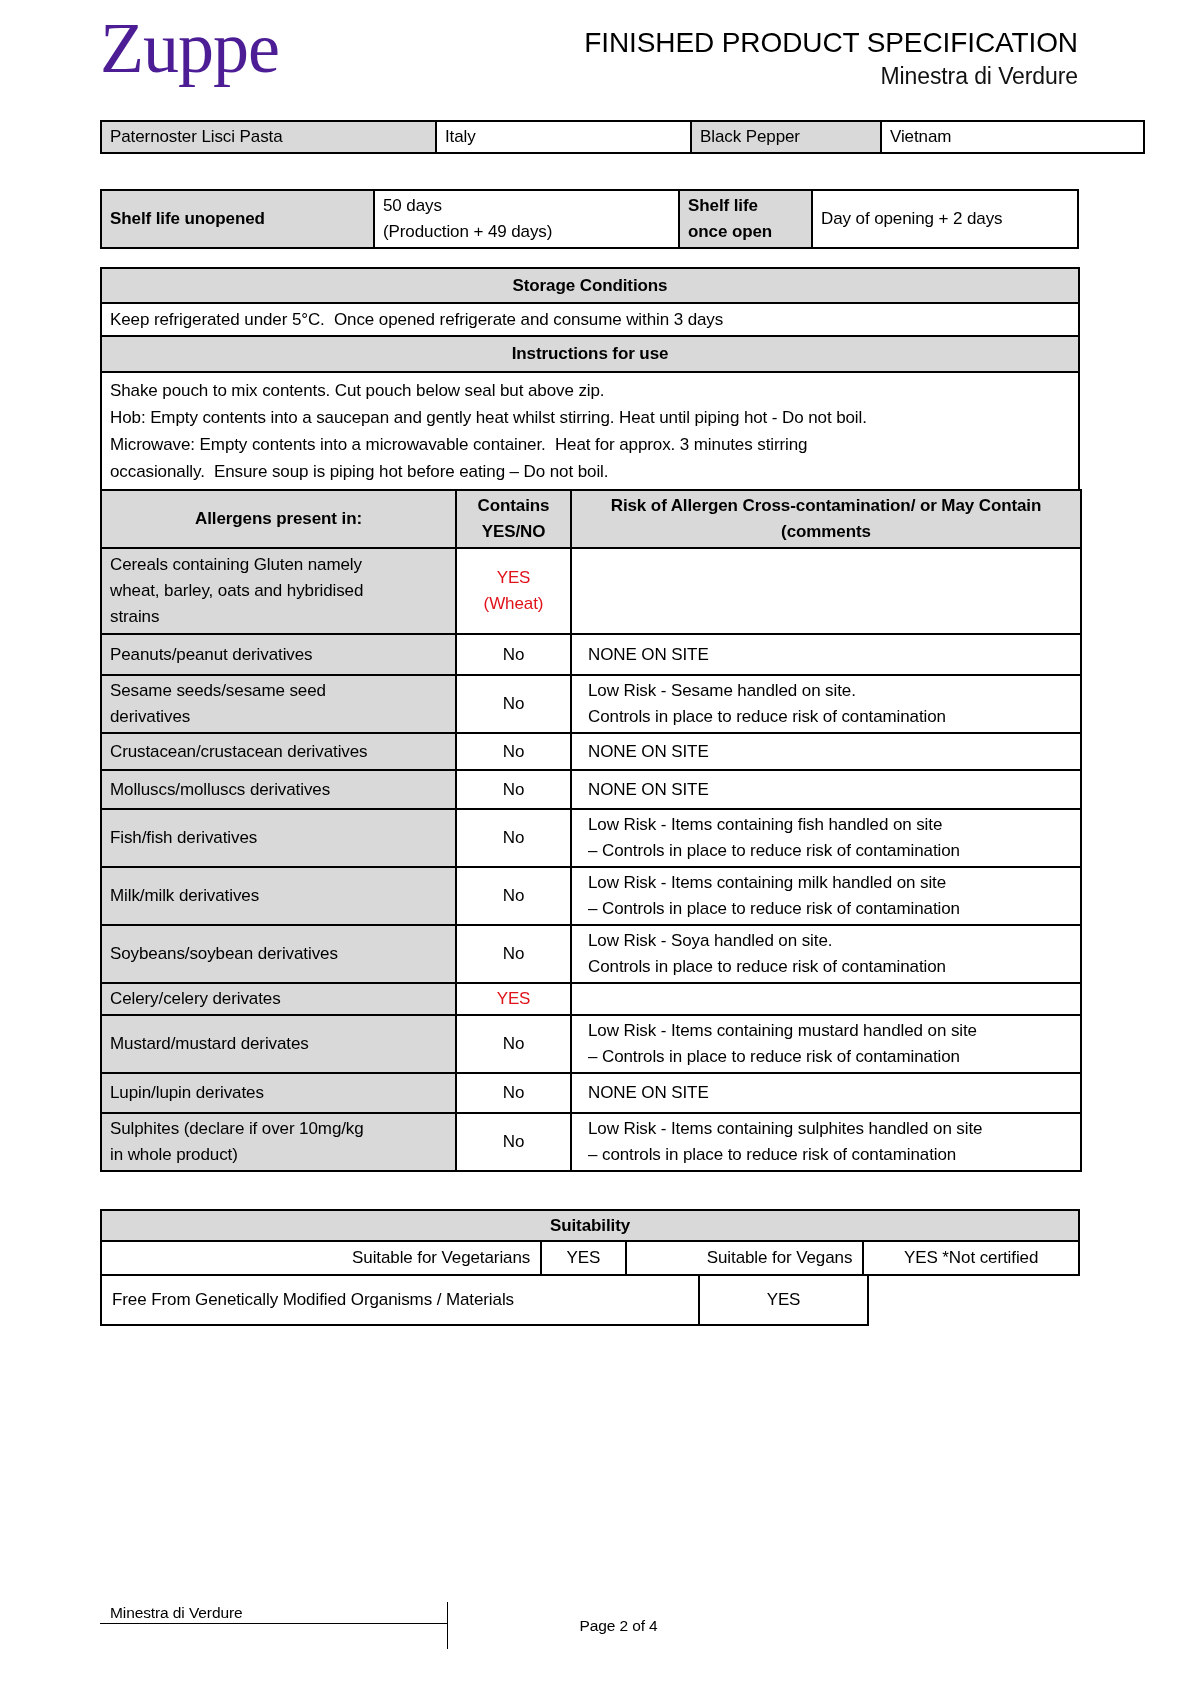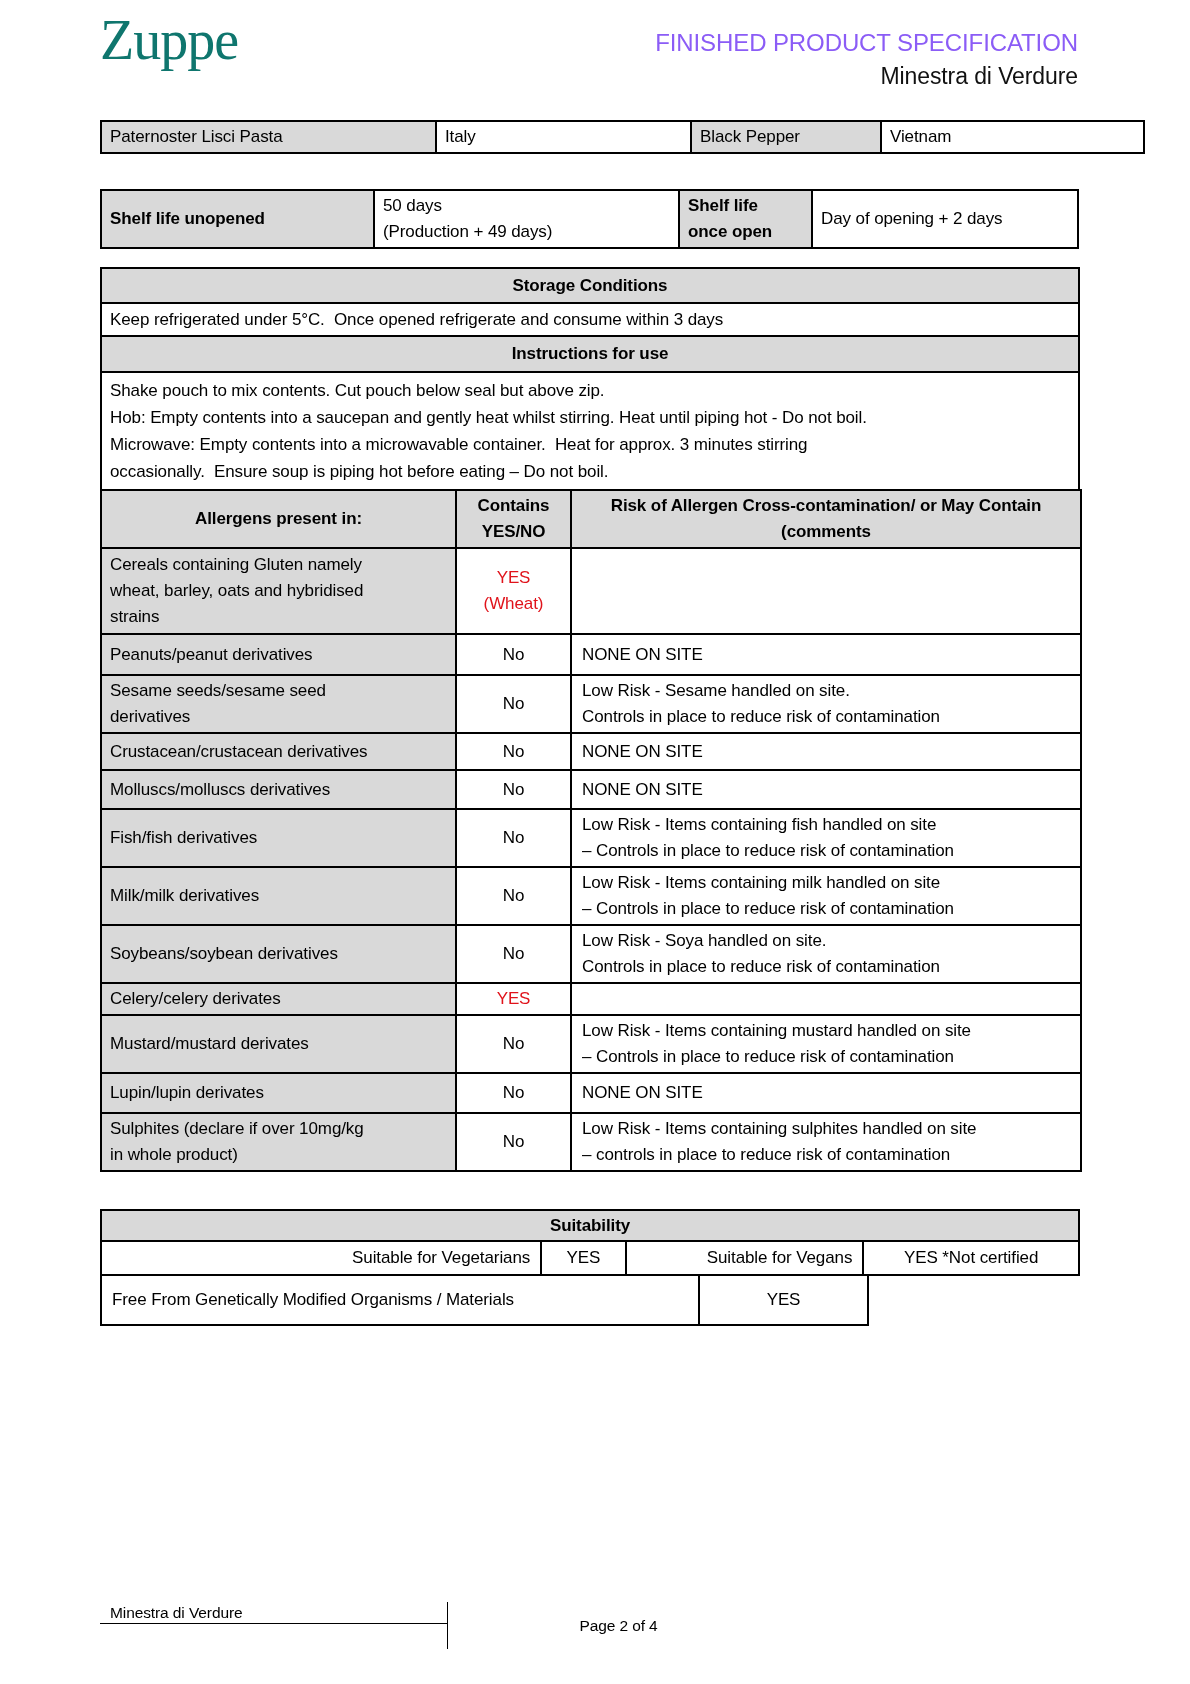--- a/index.html
+++ b/index.html
@@ -17,27 +17,27 @@
   
   .top-header {
     height: 120px;
     padding: 14px 112px 0 100px;
     display: flex;
     justify-content: space-between;
     align-items: flex-start;
   }
   .logo {
     font-family: "Liberation Serif", serif;
-    font-size: 56px;
+    font-size: 72px;
     line-height: 0.95;
     letter-spacing: -1px;
-    color: #0f766e;
+    color: #4c1d95;
   }
   .titles { text-align: right; margin-top: 12px; }
-  .titles .title   { font-size: 24px; line-height: 34px; color: #8b5cf6; }
+  .titles .title   { font-size: 28px; line-height: 34px; color: #000000; }
   .titles .subtitle{ font-size: 23px; line-height: 33px; color: #111; }
 
   
   table.t { border-collapse: collapse; table-layout: fixed; }
   table.t td {
     border: 2px solid #000;
     vertical-align: middle;
     padding: 2px 8px;
     line-height: 26px;
   }
@@ -49,21 +49,21 @@
 
   .origin { width: 1043px; margin: 0 0 0 100px; }
   .shelf  { width: 977px;  margin: 35px 0 0 100px; }
   .storage{ width: 980px;  margin: 18px 0 0 100px; }
   .storage td.hdr { text-align: center; font-weight: bold; background: #d9d9d9; }
   .storage td.body { line-height: 27px; }
   .allergens { width: 980px; margin: -2px 0 0 100px; }
   .allergens td.hdr { text-align: center; font-weight: bold; background: #d9d9d9; }
   .allergens td.namecell { background: #d9d9d9; }
   .allergens td.containscell { text-align: center; padding: 2px 2px; }
-  .allergens td.commentcell { padding: 2px 10px; }
+  .allergens td.commentcell { padding: 2px 16px; }
 
   
   .suit { width: 980px; margin: 37px 0 0 100px; font-size: 17px; }
   .suit-hdr {
     border: 2px solid #000; background: #d9d9d9;
     font-weight: bold; text-align: left;
     height: 33px; display: flex; align-items: center; justify-content: center;
   }
   .suit-row { display: flex; margin-top: -2px; }
   .scell {

